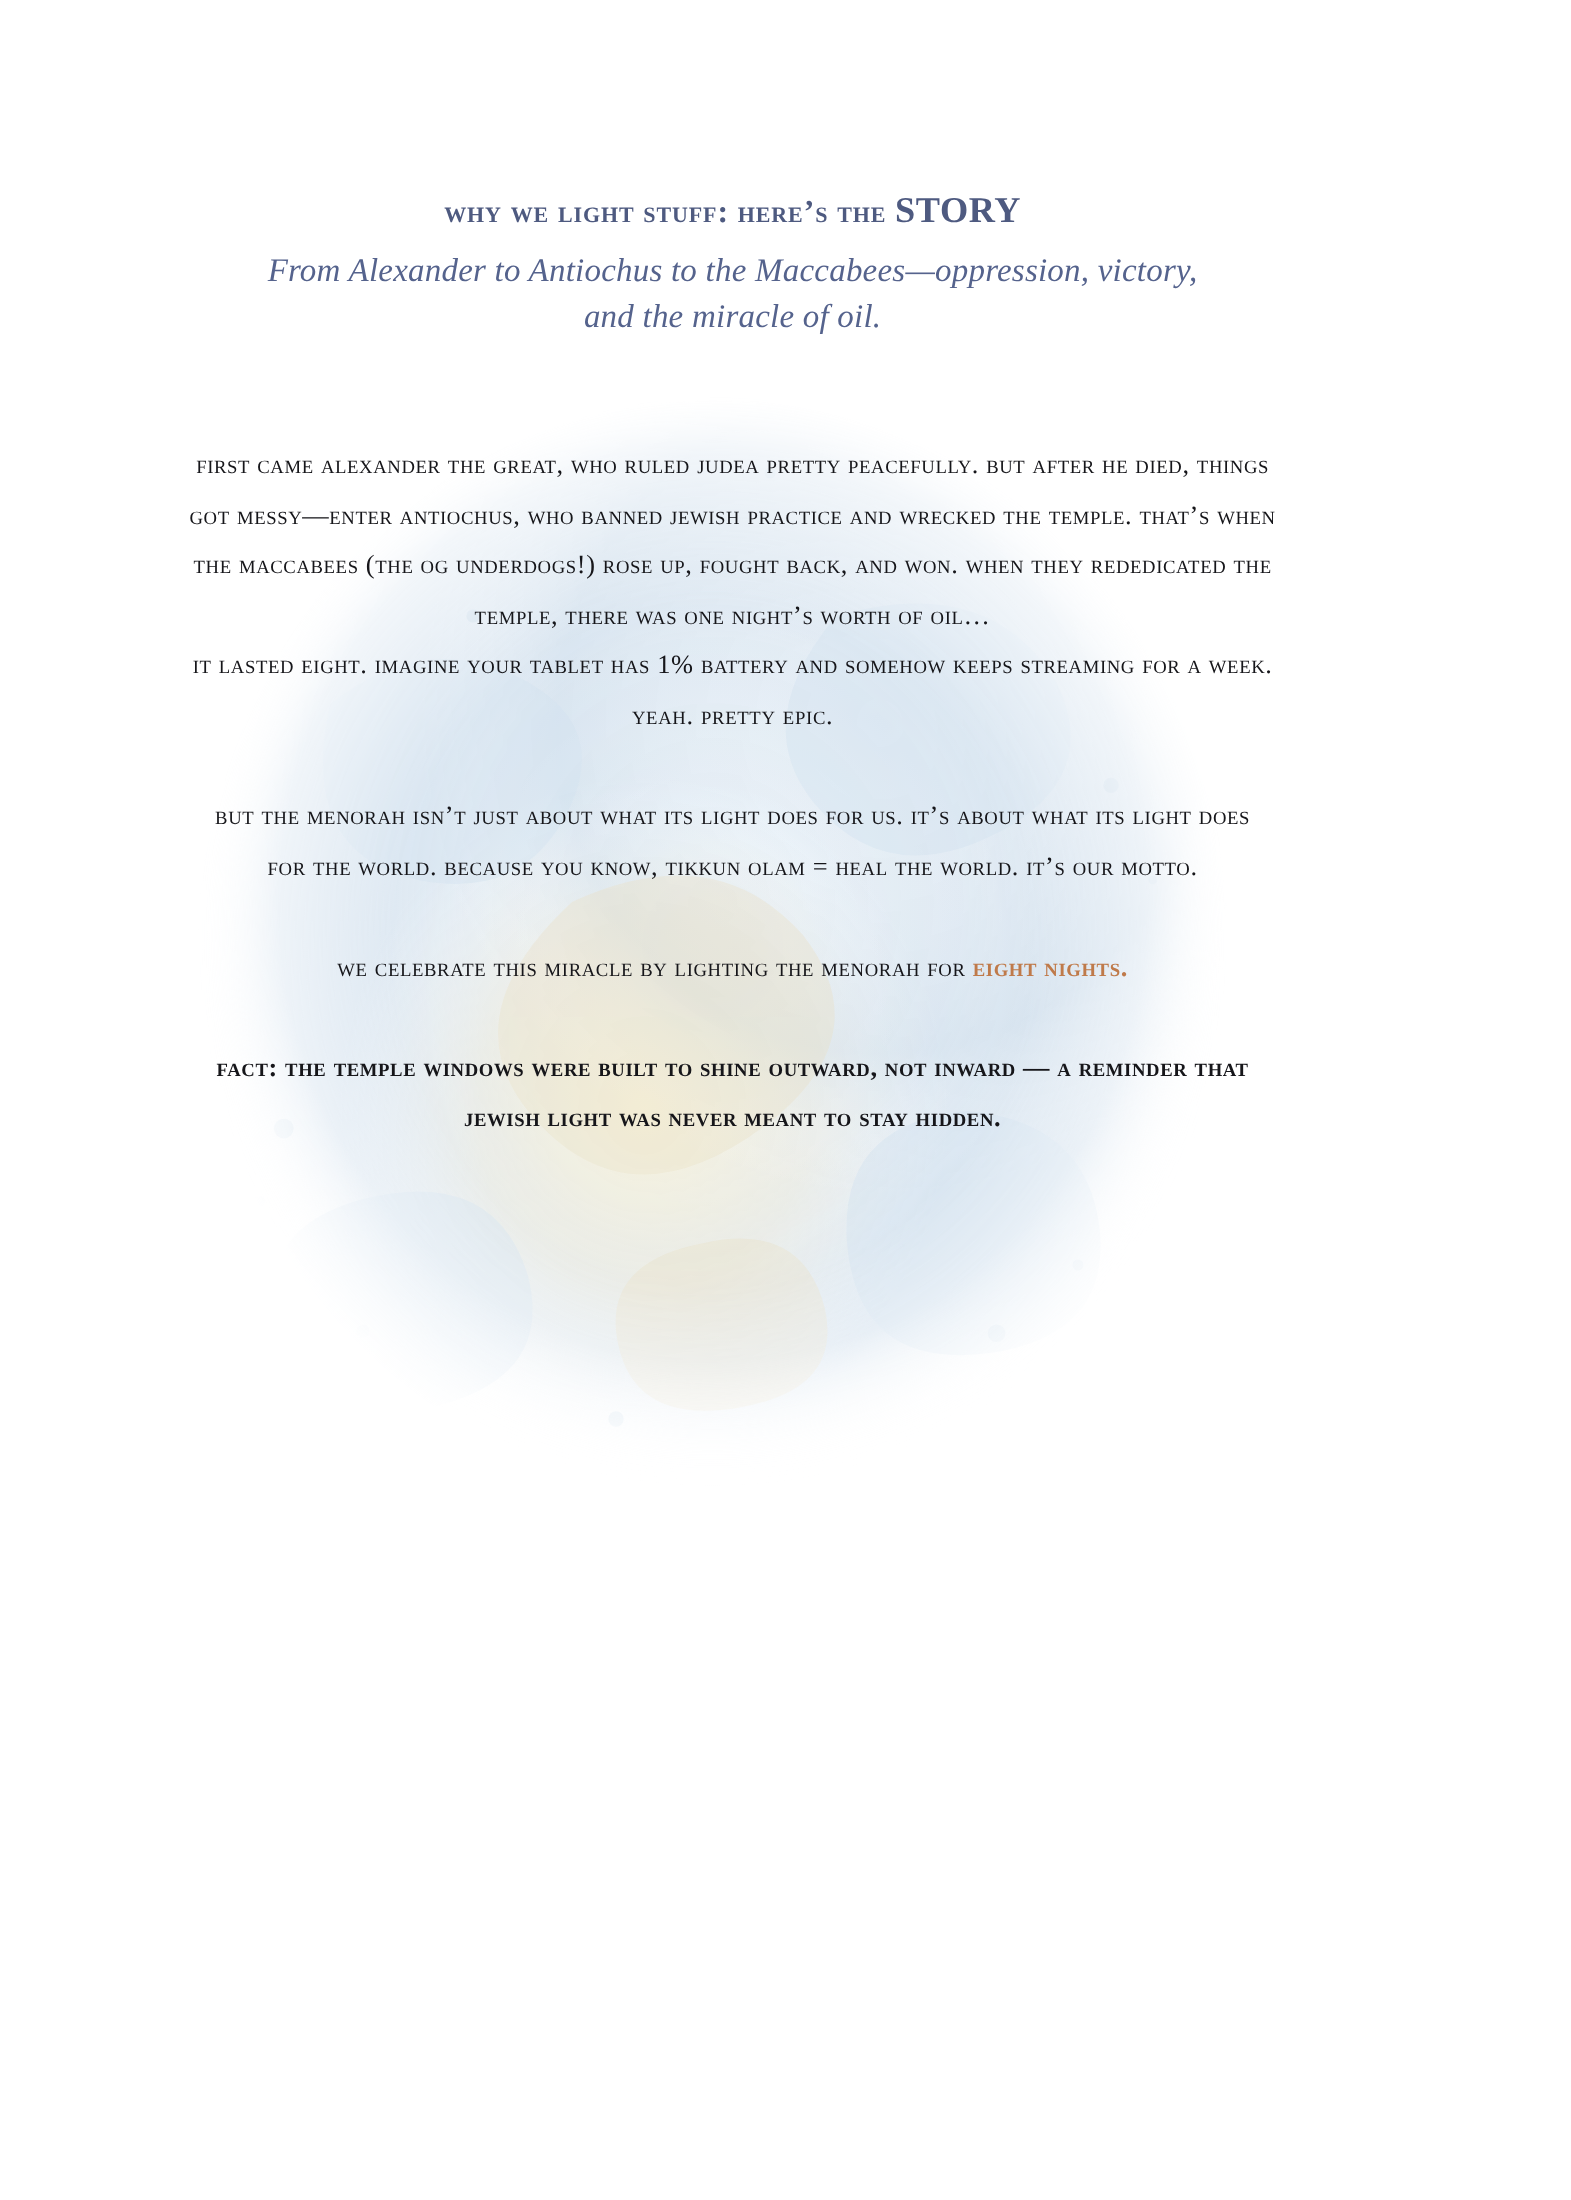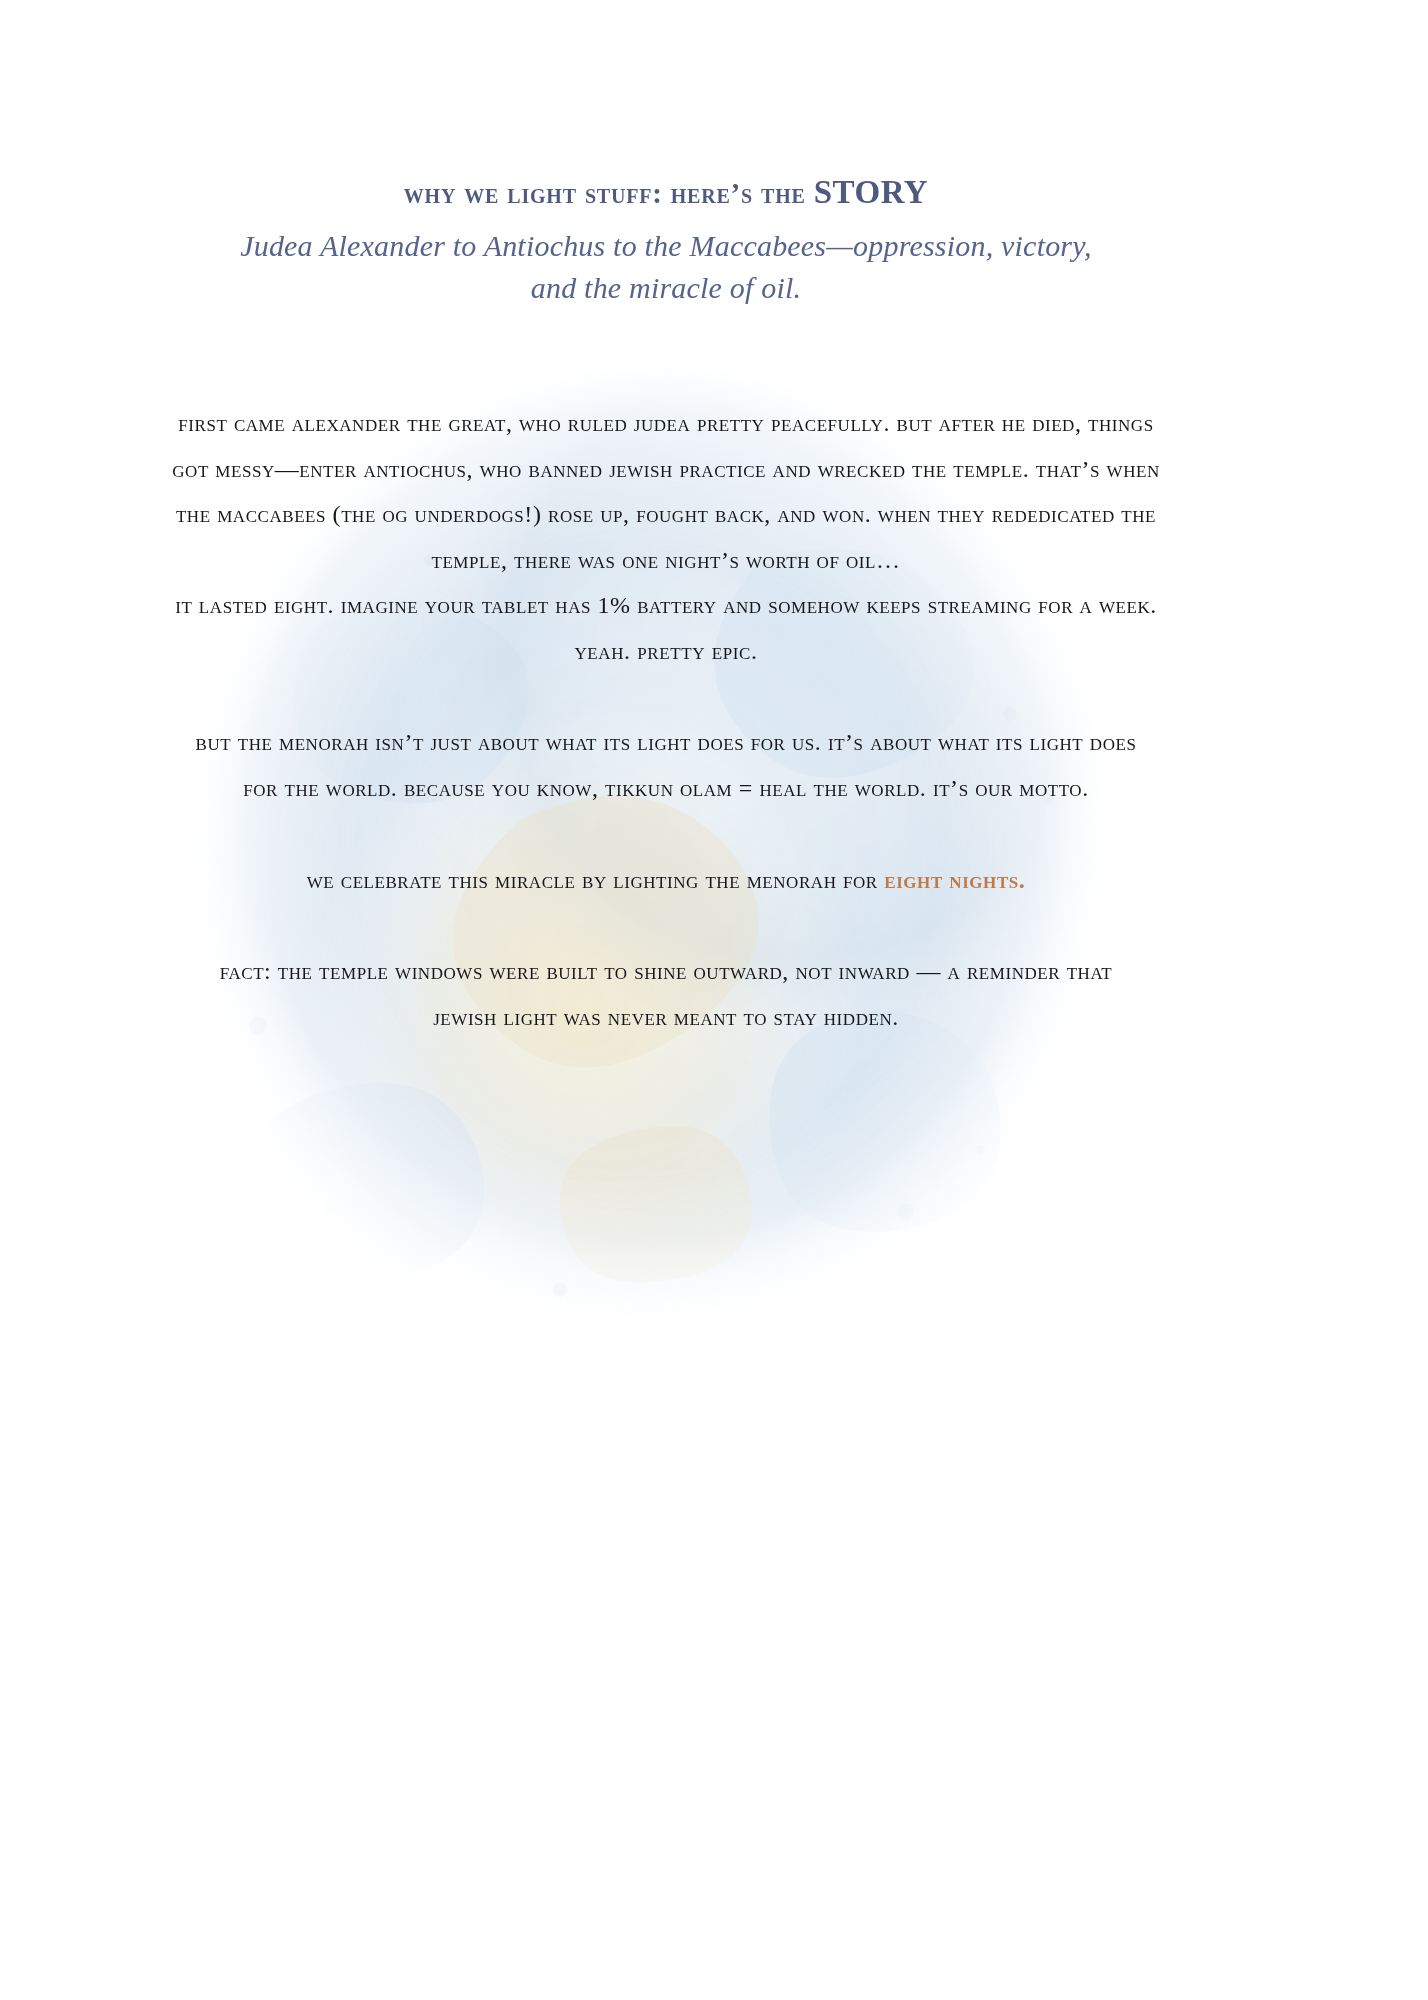--- a/index.html
+++ b/index.html
@@ -92,21 +92,21 @@
   }
 
   .accent {
     color: #bf7a4a;
     font-weight: 700;
   }
 
   .para-story   { max-width: 1010px; }
   .para-miracle { max-width: 1010px; margin-top: 62px; }
   .para-tikkun  { max-width: 960px;  margin-top: 66px; }
-  .para-fact    { max-width: 960px;  margin-top: 66px; }
+  .para-fact    { max-width: 960px;  margin-top: 66px; font-weight: bold; }
 </style>
 </head>
 <body>
 
 <div id="backdrop">
   <svg viewBox="0 0 1428 2000" xmlns="http://www.w3.org/2000/svg">
     <defs>
       <radialGradient id="sphereBlue" cx="50%" cy="46%" r="54%">
         <stop offset="0%" stop-color="#eaf2f8" stop-opacity="0.95"></stop>
         <stop offset="45%" stop-color="#dde8f2" stop-opacity="0.92"></stop>
@@ -170,21 +170,21 @@
       </g>
     </g>
   </svg>
 </div>
 
 <div id="page">
 
   <div class="header-block">
     <h1 class="doc-title"><span>Why we light stuff: here’s the </span><span class="caps-big">Story</span></h1>
 
-    <p class="doc-subtitle">Judea Alexander to Antiochus to the Maccabees—oppression, victory, and the miracle of oil.</p>
+    <p class="doc-subtitle">From Alexander to Antiochus to the Maccabees—oppression, victory, and the miracle of oil.</p>
   </div>
 
   <div class="body-block">
 
     <p class="para para-story"><span>First came Alexander the Great, who ruled Judea pretty peacefully. But after he died, things got messy—enter Antiochus, who banned Jewish practice and wrecked the Temple. That’s when the Maccabees (the OG underdogs!) rose up, fought back, and won. When they rededicated the Temple, there was one night’s worth of oil…</span>
       <br>
       <span>it lasted eight.  Imagine your tablet has 1% battery and somehow keeps streaming for a week.</span>
       <span class="italic-line">Yeah. Pretty epic.</span>
     </p>
 

